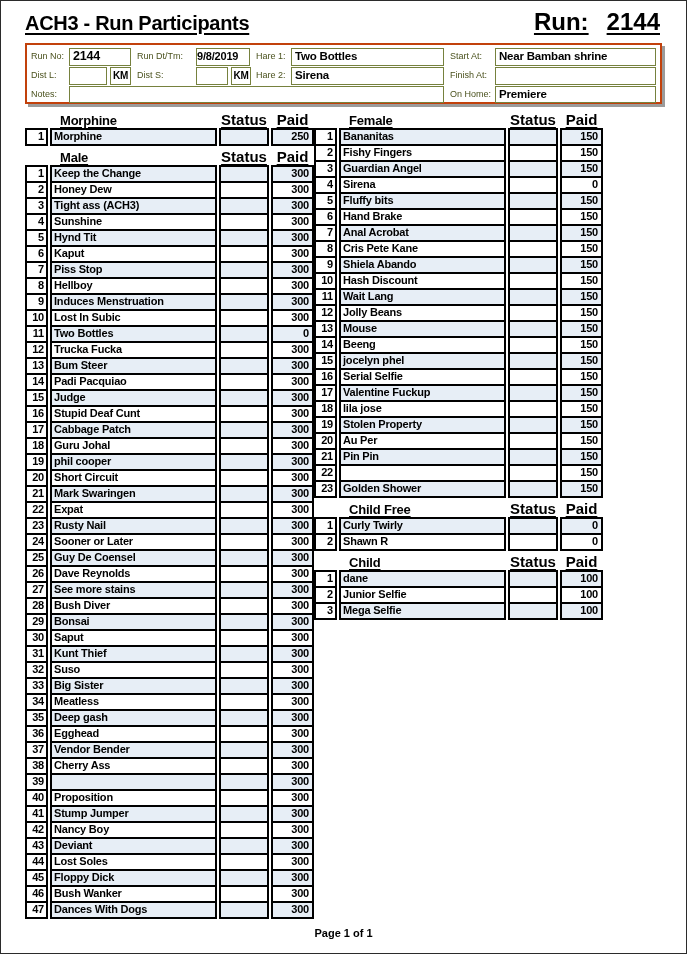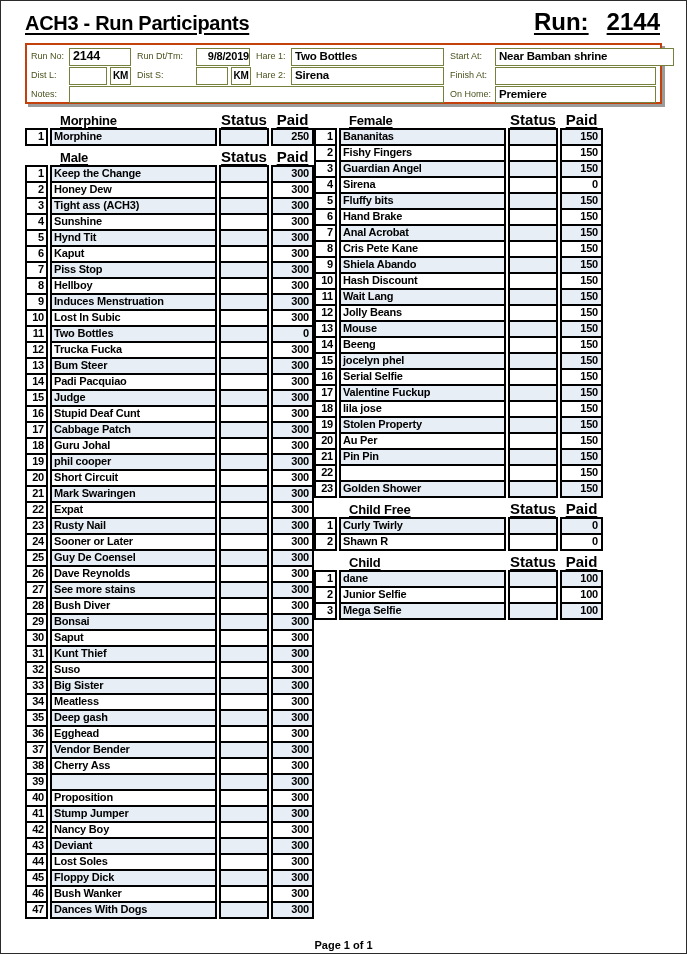--- a/index.html
+++ b/index.html
@@ -31,21 +31,21 @@
     box-sizing:border-box;
   }
   .flabel {
     position:absolute; font-size:9px; color:#4b521e; white-space:nowrap;
   }
   .fbox {
     position:absolute; height:18px; border:1px solid #76813e; background:#fff;
     box-sizing:border-box; font-size:11.5px; font-weight:bold; line-height:15px;
     padding-left:3px; white-space:nowrap; overflow:hidden; letter-spacing:-0.2px;
   }
-  .fbox.center { text-align:right; padding-left:0; font-size:11px; }
+  .fbox.center { text-align:left; padding-left:0; font-size:11px; }
   .fbox.km { text-align:center; padding-left:0; font-size:10px; }
   .fbox.short { height:17px; }
   
   .tables { display:flex; padding:7px 24px 0 24px; align-items:flex-start; }
   .col { width:289px; }
   .section + .section { margin-top:2px; }
   .sec-head, .trow {
     display:grid; grid-template-columns:23px 167px 50px 43px; column-gap:2px;
   }
   .sec-head { height:17px; align-items:end; }
@@ -62,21 +62,21 @@
     border:2px solid #000; height:18px; box-sizing:border-box; background:#fff;
     font-size:11px; font-weight:bold; line-height:13px; letter-spacing:-0.2px;
     white-space:nowrap; overflow:hidden; padding-top:0;
   }
   .trow + .trow { margin-top:-2px; }
   .trow.band .c-name, .trow.band .c-status, .trow.band .c-paid { background:#e7eef6; }
   .c-idx { text-align:right; padding-right:2px; }
   .c-name { padding-left:2px; }
   .c-paid { text-align:right; padding-right:3px; }
   
-  .footer { text-align:center; margin-top:20px; font-size:11px; font-weight:bold; }
+  .footer { text-align:center; margin-top:8px; font-size:11px; font-weight:bold; }
 </style>
 </head>
 <body>
 
 <div class="page">
 
   <div class="report-header">
     <div class="title">ACH3 - Run Participants</div>
     <div class="run-group">
       <span>Run:</span>
@@ -85,21 +85,21 @@
   </div>
 
   <div class="formbox">
     <span class="flabel" style="left:4px;top:6px">Run No:</span>
     <div class="fbox" style="left:42px;top:3px;width:62px;font-size:12.5px">2144</div>
     <span class="flabel" style="left:110px;top:6px">Run Dt/Tm:</span>
     <div class="fbox center" style="left:169px;top:3px;width:54px">9/8/2019</div>
     <span class="flabel" style="left:229px;top:6px">Hare 1:</span>
     <div class="fbox" style="left:264px;top:3px;width:153px">Two Bottles</div>
     <span class="flabel" style="left:423px;top:6px">Start At:</span>
-    <div class="fbox" style="left:468px;top:3px;width:179px">Near Bamban shrine</div>
+    <div class="fbox" style="left:468px;top:3px;width:161px">Near Bamban shrine</div>
 
     <span class="flabel" style="left:4px;top:25px">Dist L:</span>
     <div class="fbox" style="left:42px;top:22px;width:38px"></div>
     <div class="fbox km" style="left:83px;top:22px;width:21px">KM</div>
     <span class="flabel" style="left:110px;top:25px">Dist S:</span>
     <div class="fbox" style="left:169px;top:22px;width:32px"></div>
     <div class="fbox km" style="left:204px;top:22px;width:20px">KM</div>
     <span class="flabel" style="left:229px;top:25px">Hare 2:</span>
     <div class="fbox" style="left:264px;top:22px;width:153px">Sirena</div>
     <span class="flabel" style="left:423px;top:25px">Finish At:</span>

